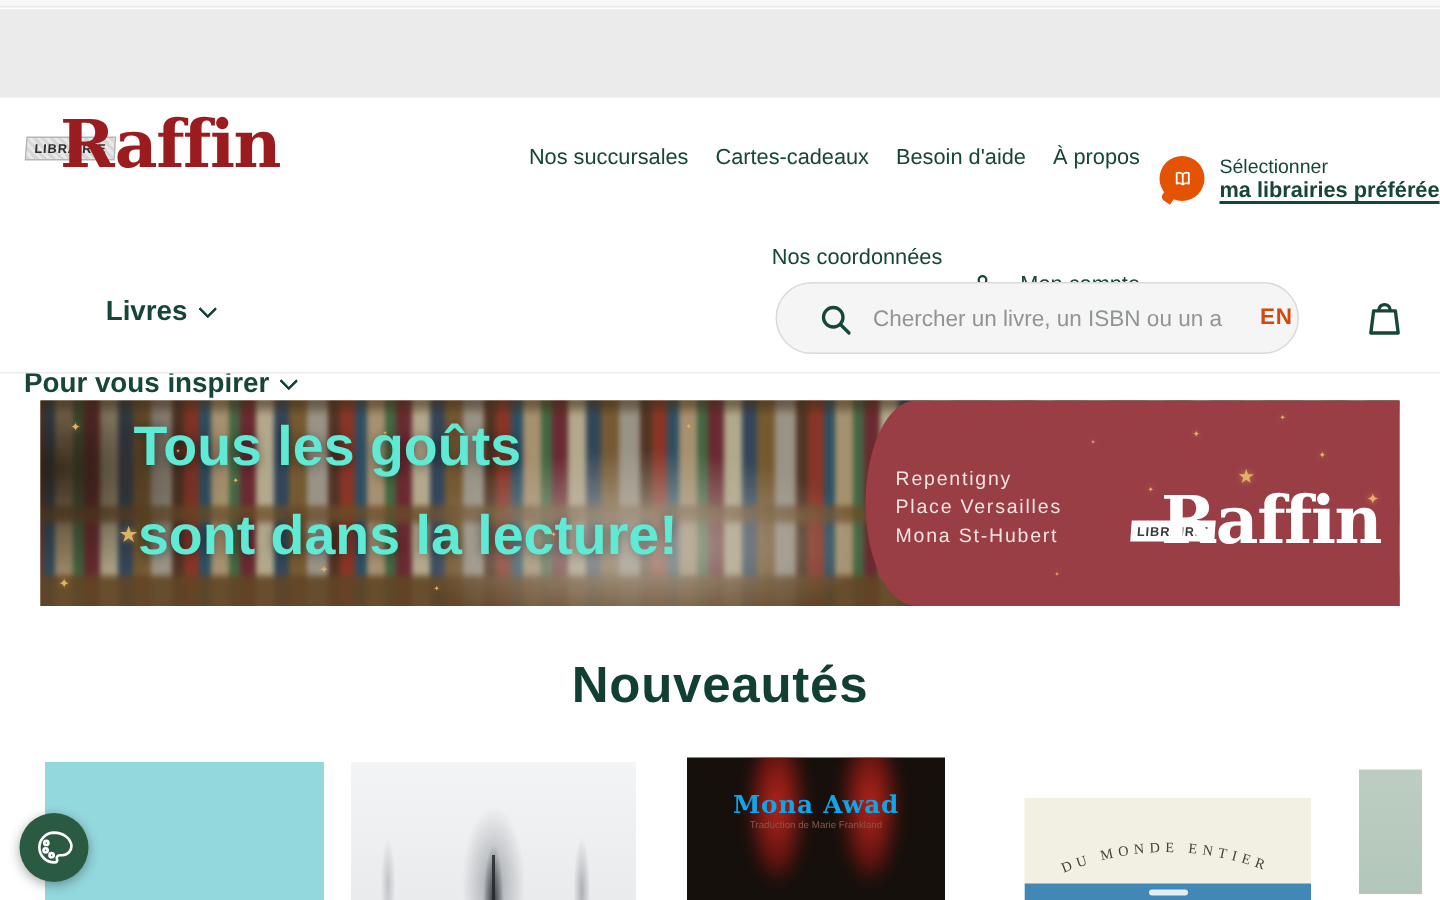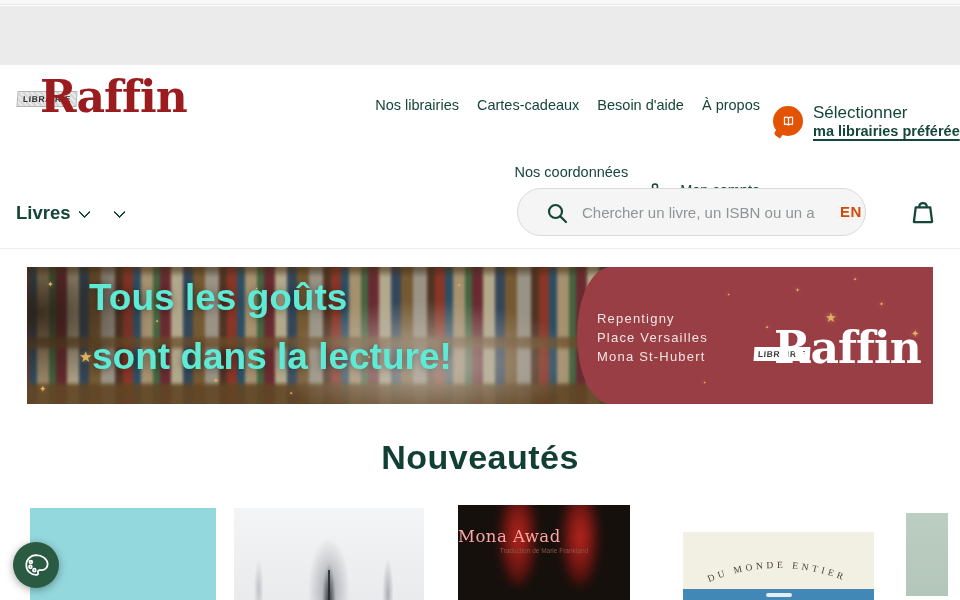--- a/index.html
+++ b/index.html
@@ -35,25 +35,25 @@
   .util-row2 { top:144px; }
   .util-link { cursor:pointer; white-space:nowrap; }
   .account { display:flex; align-items:center; gap:16px; cursor:pointer;margin-top:37px; }
 
   
   .store-sel { position:absolute; left:773px; top:104px; display:flex; align-items:center; gap:10px; cursor:pointer; }
   .pin-badge { position:relative; width:30px; height:30px; }
   .pin-badge .disc { position:absolute; inset:0; background:#e45304; border-radius:50%; display:flex; align-items:center; justify-content:center; }
   .pin-badge .tail { position:absolute; left:2px; bottom:-1px; width:8px; height:8px; background:#e45304; transform:rotate(35deg); border-radius:0 0 0 3px; }
   .store-text { line-height:1; color:#164539; }
-  .store-text .l1 { font-size:17px; margin-bottom:3px; }
+  .store-text .l1 { font-size:13px; margin-bottom:3px; }
   .store-text .l2 { font-size:14.5px; font-weight:bold; text-decoration:underline; text-underline-offset:3px; text-decoration-thickness:1.5px; }
 
   
-  .main-nav { position:absolute; left:16px; top:196px; height:34px; display:flex; align-items:center; gap:26px; }
+  .main-nav { position:absolute; left:16px; top:196px; height:34px; display:flex; align-items:center; gap:26px;flex-direction:column; }
   .nav-item { display:flex; align-items:center; gap:9px; font-size:18.5px; font-weight:bold; color:#164539; cursor:pointer; white-space:nowrap; }
   .chev { width:9px; height:9px; border-right:2.4px solid #164539; border-bottom:2.4px solid #164539; transform:rotate(45deg) translate(-1px,-1px); border-radius:1px; }
 
   
   .search-pill {
     position:absolute; left:517px; top:188px; width:349px; height:48px;
     background:#f5f5f5; border:1px solid #dadada; border-radius:24px;
   }
   .search-pill .mag { position:absolute; left:27px; top:12px; }
   .search-input {
@@ -115,22 +115,22 @@
       radial-gradient(ellipse 8px 52px at 81% 72%, rgba(78,84,94,.4), rgba(78,84,94,0) 70%),
       radial-gradient(ellipse 7px 44px at 13% 68%, rgba(95,101,110,.3), rgba(95,101,110,0) 70%),
       linear-gradient(180deg,#f3f4f5 0%, #e6e8ea 100%);
   }
   .cover-forest::after { content:""; position:absolute; left:50%; top:52%; width:2px; height:48%; background:rgba(35,40,46,.85); transform:translateX(-50%); }
   .cover-mona { left:458px; top:505px; width:172px; height:120px; background:#16100c; }
   .cover-mona .smoke { position:absolute; top:-10px; bottom:-10px; filter:blur(5px); opacity:.9;
     background:radial-gradient(ellipse 26px 70px at 50% 30%, #d42a22, rgba(150,20,16,.55) 60%, rgba(150,20,16,0) 75%); }
   .cover-mona .s1 { left:22px; width:76px; }
   .cover-mona .s2 { left:98px; width:48px; }
-  .mona-title { position:absolute; left:0; top:22px; width:100%; 
-    font-family:"DejaVu Serif", serif; font-weight:normal; font-size:16.5px; color:#fca5a5; letter-spacing:.5px; }
+  .mona-title { position:absolute; left:0; top:22px; width:100%; text-align:center;
+    font-family:"DejaVu Serif", serif; font-weight:bold; font-size:16.5px; color:#0ea5e9; letter-spacing:.5px; }
   .mona-sub { position:absolute; left:0; top:42px; width:100%; text-align:center; font-size:6.5px; color:#8a5648; }
   .cover-gallimard { left:683px; top:532px; width:191px; height:90px; background:#f2efe3; }
   .cover-gallimard .arc { position:absolute; left:0; top:8px; }
   .blue-band { position:absolute; left:0; top:57px; width:100%; height:33px; background:#4188b7; }
   .blue-band .blur-text { position:absolute; left:50%; top:4px; width:26px; height:4px; background:rgba(255,255,255,.85); border-radius:2px; transform:translateX(-50%); }
   .cover-sage { left:906px; top:513px; width:42px; height:83px; background:linear-gradient(180deg,#bccec1,#b3c6ba); }
 
   
   .palette-btn {
     position:absolute; left:13px; top:542px; width:46px; height:46px; border-radius:50%;
@@ -145,21 +145,21 @@
 
   <div class="top-pre"></div>
   <div class="top-band"></div>
 
   <div class="logo">
     <span class="stamp">LIBRAIRIE</span>
     <span class="raffin">Raffin</span>
   </div>
 
   <nav class="util-row1">
-    <span class="util-link">Nos librairies</span>
+    <span class="util-link">Nos succursales</span>
     <span class="util-link">Cartes-cadeaux</span>
     <span class="util-link">Besoin d'aide</span>
     <span class="util-link">À propos</span>
   </nav>
   <nav class="util-row2">
     <span class="util-link">Nos coordonnées</span>
     <span class="account">
       <svg width="18" height="18" viewBox="0 0 24 24" fill="none" stroke="#164539" stroke-width="2" stroke-linecap="round">
         <circle cx="12" cy="7.5" r="3.4"></circle>
         <path d="M5 20c.9-4 3.6-5.8 7-5.8s6.1 1.8 7 5.8"></path>
@@ -180,20 +180,24 @@
     </span>
     <span class="store-text">
       <div class="l1">Sélectionner</div>
       <div class="l2">ma librairies préférée</div>
     </span>
   </div>
 
   <nav class="main-nav">
     <span class="nav-item">
       <span>Livres</span>
+      <span class="chev"></span>
+    </span>
+    <span class="nav-item">
+      <span>Pour vous inspirer</span>
       <span class="chev"></span>
     </span>
     <span class="nav-item">
       <span class="chev"></span>
     </span>
   </nav>
 
   <div class="search-pill">
     <svg class="mag" width="24" height="24" viewBox="0 0 24 24" fill="none" stroke="#164539" stroke-width="2.2" stroke-linecap="round">
       <circle cx="10.5" cy="10.5" r="6.5"></circle>

